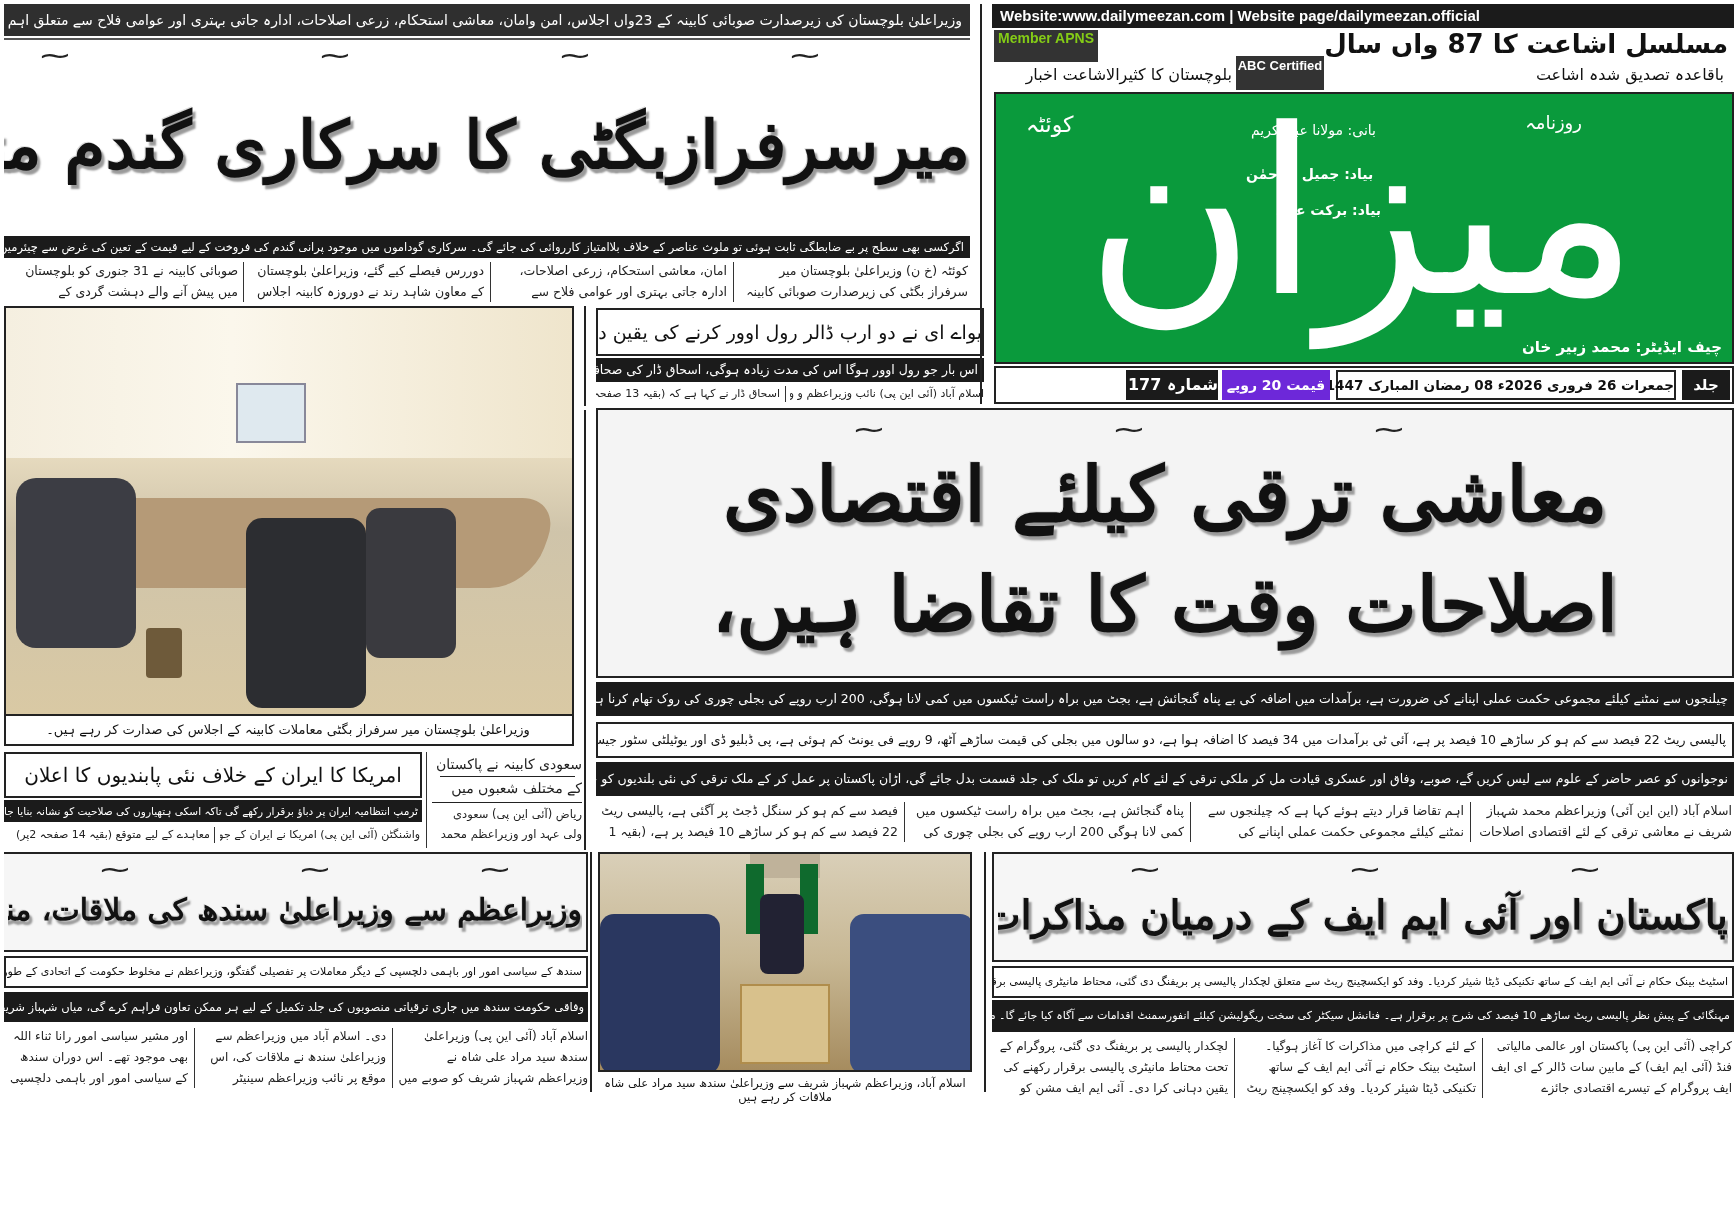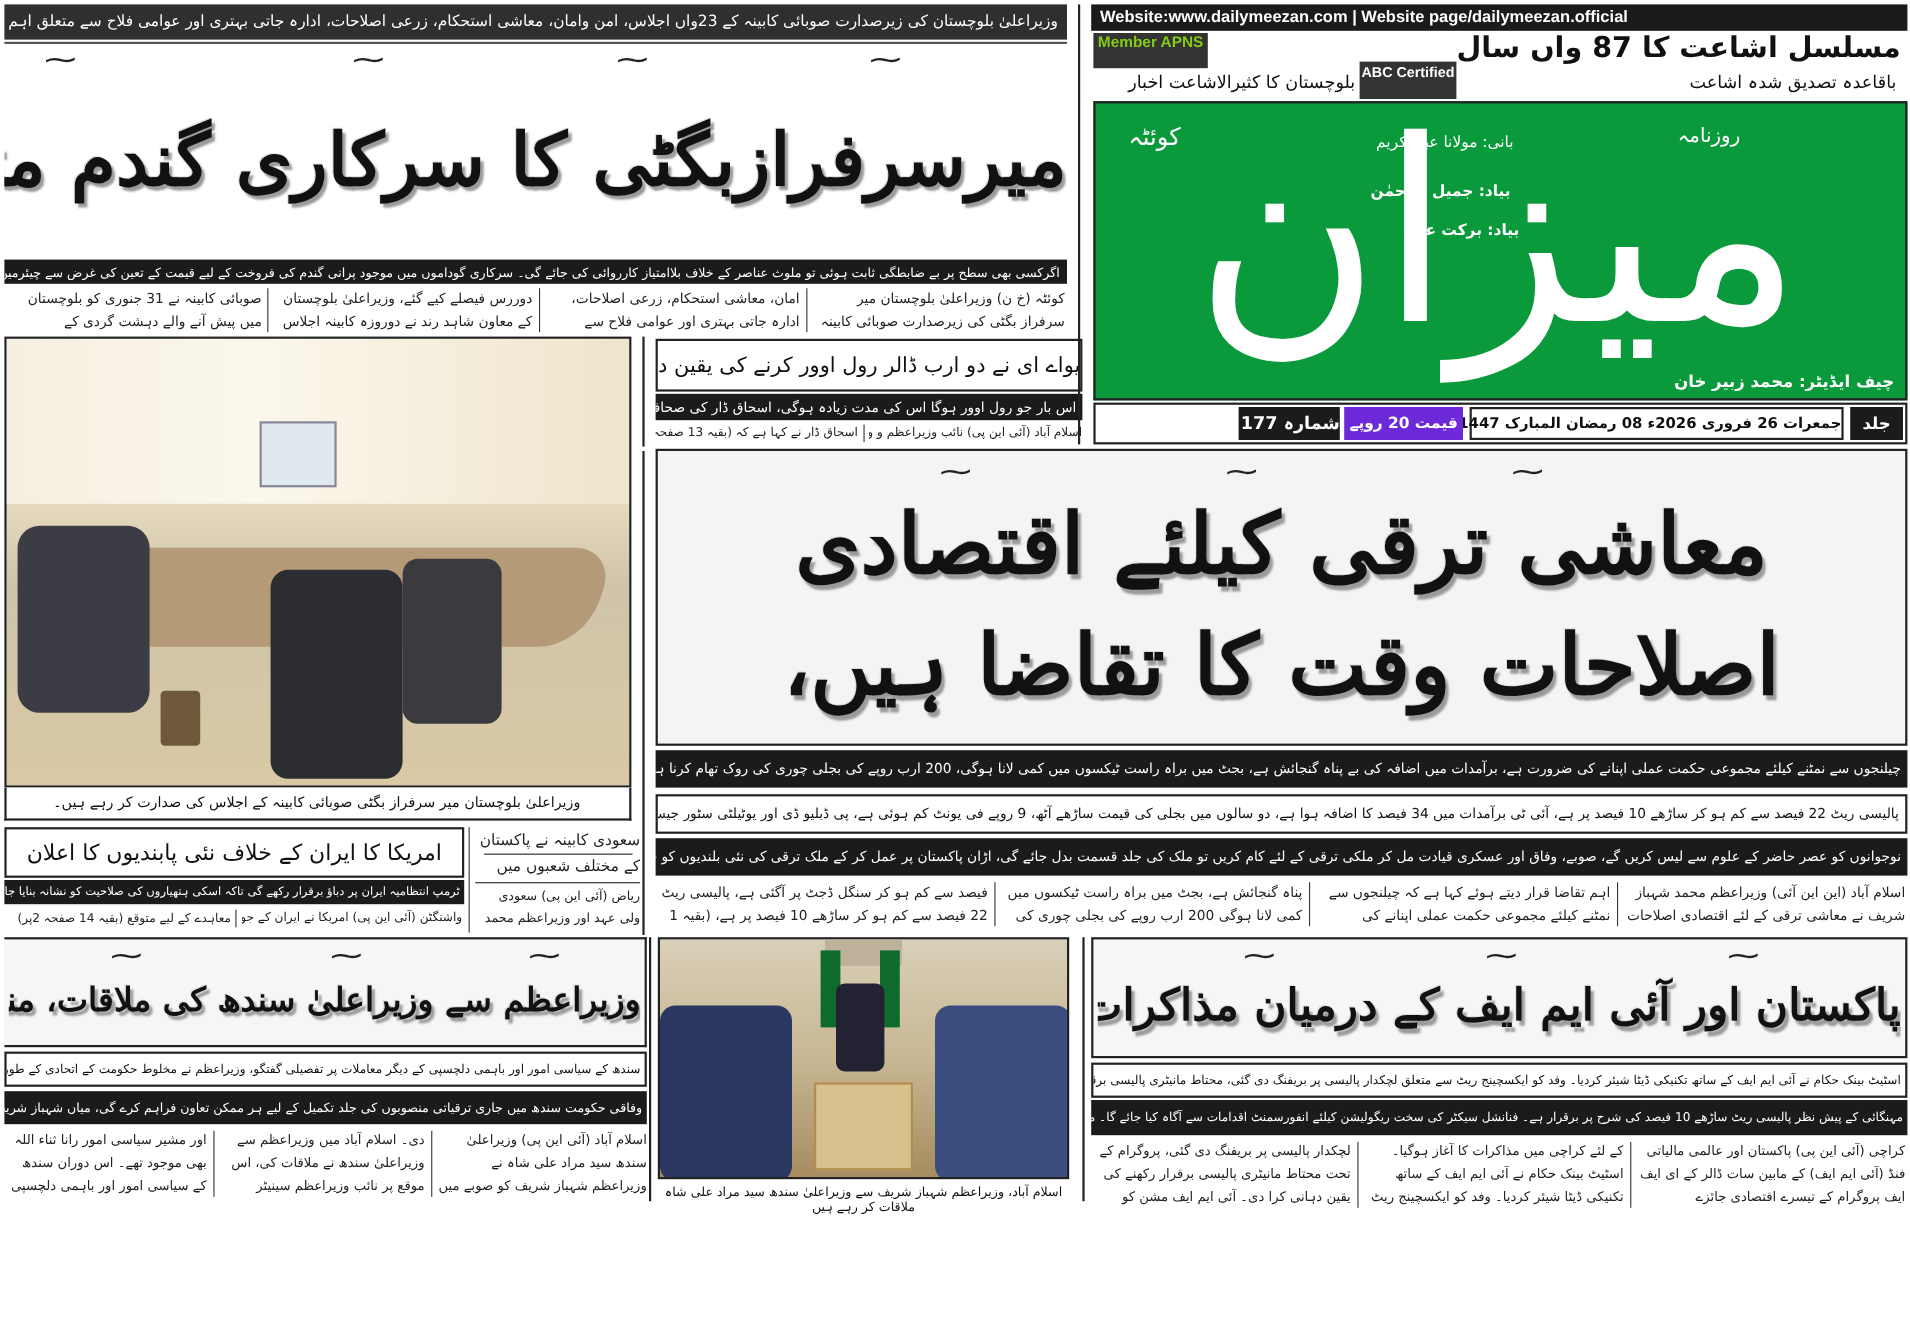--- a/index.html
+++ b/index.html
@@ -41,21 +41,21 @@
 <div class="photo" style="left:4px;top:306px;width:570px;height:410px;background:linear-gradient(180deg,#efe6cf 0%,#e8dcc0 35%,#cfc4aa 55%,#d9c9a4 100%)">
   <div style="position:absolute;left:0;top:0;width:100%;height:150px;background:linear-gradient(90deg,#f5efe0,#fbf7ec 40%,#efe5cc)"></div>
   <div style="position:absolute;left:230px;top:75px;width:70px;height:60px;background:#dfe9ef;border:2px solid #889"></div>
   <div style="position:absolute;left:60px;top:190px;width:480px;height:90px;background:#b59a77;border-radius:40px;transform:skewX(-20deg)"></div>
   <div style="position:absolute;left:10px;top:170px;width:120px;height:170px;background:#3c3d44;border-radius:20px"></div>
   <div style="position:absolute;left:240px;top:210px;width:120px;height:190px;background:#2c2d31;border-radius:16px"></div>
   <div style="position:absolute;left:360px;top:200px;width:90px;height:150px;background:#3a3a3f;border-radius:14px"></div>
   <div style="position:absolute;left:140px;top:320px;width:36px;height:50px;background:#6e5a3a;border-radius:4px"></div>
 </div>
 <div class="abs" style="left:4px;top:716px;width:570px;height:30px;border:2px solid #222;border-top:none;background:#fff"></div>
-<div class="caption" style="left:8px;top:722px;width:560px">وزیراعلیٰ بلوچستان میر سرفراز بگٹی صوبائی کابینہ کے اجلاس کی صدارت کر رہے ہیں۔</div>
+<div class="caption" style="left:8px;top:722px;width:560px">وزیراعلیٰ بلوچستان میر سرفراز بگٹی معاملات کابینہ کے اجلاس کی صدارت کر رہے ہیں۔</div>
 
 <div class="abs box rtl" style="left:596px;top:308px;width:388px;height:48px">
   <div style="font-family:'DejaVu Serif',serif;font-size:19px;line-height:44px;text-align:center;white-space:nowrap;overflow:hidden">یواے ای نے دو ارب ڈالر رول اوور کرنے کی یقین دہانی کرائی</div>
 </div>
 <div class="abs blackbar rtl" style="left:596px;top:358px;width:388px;height:24px;font-size:12.5px;line-height:24px;padding:0 6px;white-space:nowrap;overflow:hidden">اس بار جو رول اوور ہوگا اس کی مدت زیادہ ہوگی، اسحاق ڈار کی صحافیوں سے غیر رسمی گفتگو</div>
 <div class="col" style="left:790px;top:383px;width:194px;font-size:11px;white-space:nowrap;overflow:hidden">اسلام آباد (آئی این پی) نائب وزیراعظم و وزیر خارجہ</div>
 <div class="vsep" style="left:785px;top:386px;height:16px"></div>
 <div class="col" style="left:596px;top:383px;width:184px;font-size:11px;white-space:nowrap;overflow:hidden">اسحاق ڈار نے کہا ہے کہ (بقیہ 13 صفحہ 2پر)</div>
 
 <div class="vsep" style="left:584px;top:306px;height:100px;width:2px;background:#222"></div>

